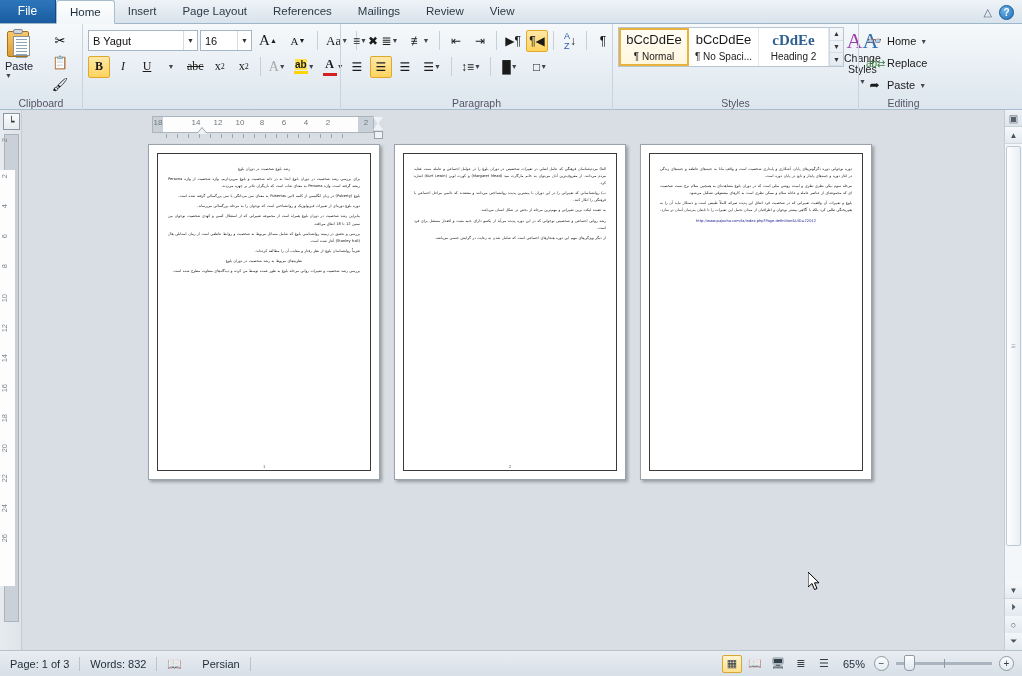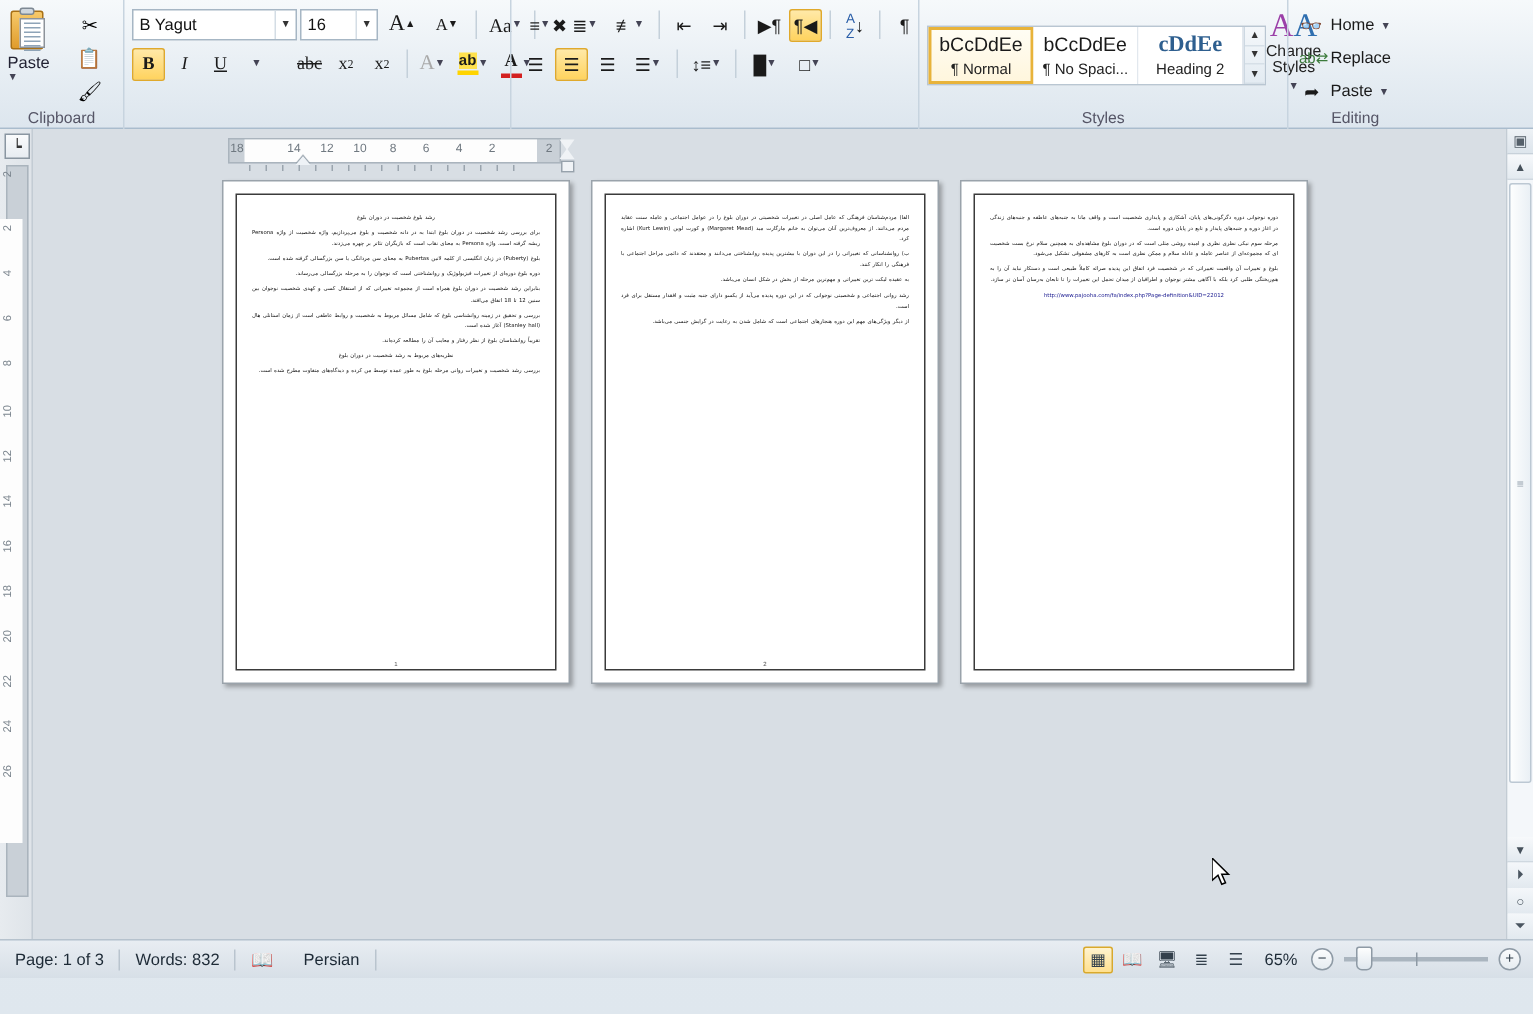--- a/index.html
+++ b/index.html
@@ -152,33 +152,33 @@
   .btn.active {
     background: linear-gradient(180deg,#ffe9a8,#ffd35e);
     border: 1px solid #e0a92b;
   }
   .btn.wide { min-width: 28px; }
   .sep { width: 1px; height: 19px; background: #c4d0da; margin: 0 3px; }
   .gray { color: #a9a9a9; }
   .bold-b { font-weight: bold; font-family: "Liberation Serif", serif; }
   .ital { font-style: italic; font-family: "Liberation Serif", serif; }
   .undr { text-decoration: underline; font-family: "Liberation Serif", serif; }
-  .strk { text-decoration: line-through; font-family: "Liberation Serif", serif; margin-left: 11px; }
+  .strk { text-decoration: line-through; font-family: "Liberation Serif", serif; }
   .sub-s, .sup-s { font-family: "Liberation Serif", serif; font-size: 12px; }
   .sub-s sub, .sup-s sup { font-size: 8px; }
   .hl-a { position: relative; font-size: 10px; font-weight: bold; }
   .hl-bar { display:block; height: 3px; width: 14px; margin-top: 1px; }
 
   
   .gallery {
     display: flex;
     border: 1px solid #b9c6d2;
     background: #fff;
     height: 40px;
-    margin-top: 14px;
+    margin-top: 0;
   }
   .style-item {
     width: 70px;
     display: flex; flex-direction: column;
     align-items: center; justify-content: center;
     border-right: 1px solid #e2e8ee;
     background: #fff;
   }
   .style-item.sel {
     border: 2px solid #e8b33a;
@@ -449,20 +449,34 @@
     width: 14px; height: 20px;
     pointer-events: none;
     z-index: 50;
   }
 </style>
 </head>
 <body>
 
 <div class="app">
 
+  <div class="tabbar">
+    <div class="tab-file">File</div>
+    <div class="tab active">Home</div>
+    <div class="tab">Insert</div>
+    <div class="tab">Page Layout</div>
+    <div class="tab">References</div>
+    <div class="tab">Mailings</div>
+    <div class="tab">Review</div>
+    <div class="tab">View</div>
+    <div class="tabbar-right">
+      <span class="minibtn">△</span>
+      <span class="helpbtn">?</span>
+    </div>
+  </div>
 
   <div class="ribbon">
 
     <div class="group" style="width:82px">
       <div class="group-body">
         <div class="clip-col">
           <div class="paste-icon">
             <div class="board"></div>
             <div class="clipTop"></div>
             <div class="sheet">
@@ -573,20 +587,21 @@
             <div class="btn">☰</div>
             <div class="btn wide">☰<span class="caret">▼</span></div>
             <div class="sep"></div>
             <div class="btn wide">↕≡<span class="caret">▼</span></div>
             <div class="sep"></div>
             <div class="btn wide">█<span class="caret">▼</span></div>
             <div class="btn wide">□<span class="caret">▼</span></div>
           </div>
         </div>
       </div>
+      <div class="group-label">Paragraph</div>
     </div>
 
     <div class="group" style="width:246px">
       <div class="group-body">
         <div class="gallery">
           <div class="style-item sel">
             <div class="style-preview">bCcDdEe</div>
             <div class="style-name">¶ Normal</div>
           </div>
           <div class="style-item">

